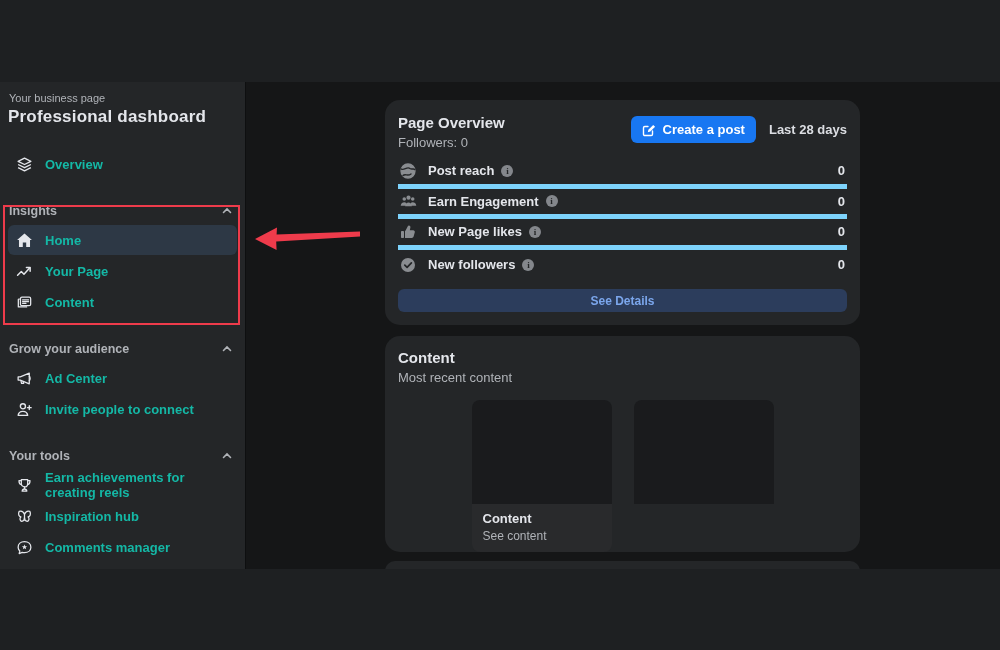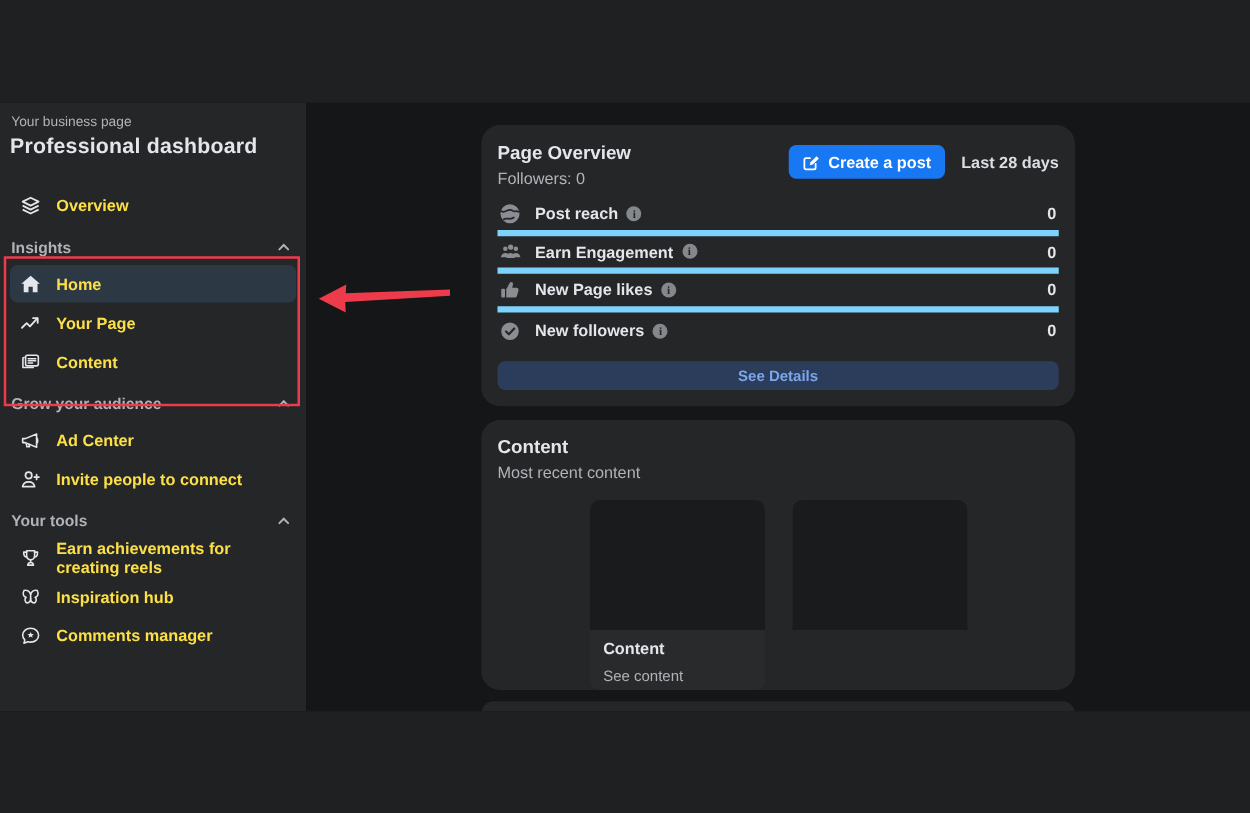--- a/index.html
+++ b/index.html
@@ -7,24 +7,24 @@
   body { font-family:"Liberation Sans","DejaVu Sans",sans-serif; }
   .stage { position:relative; width:1000px; height:650px; background:#1e2022; overflow:hidden; }
 
   
   .app { position:absolute; left:0; top:82px; width:1000px; height:487px; background:#151617; overflow:hidden; }
 
   
   .sidebar { position:absolute; left:0; top:0; width:246px; height:100%; background:#242628; border-right:1px solid #0e0f10; padding:10px 8px 0 8px; }
   .sb-eyebrow { font-size:11px; color:#b0b3b8; padding-left:1px; }
   .sb-title { font-size:17px; font-weight:bold; color:#e4e6eb; margin-top:3px; letter-spacing:.2px; }
-  .sb-row { display:flex; align-items:center; height:30px; border-radius:6px; padding:0 6px; color:#fde047; font-size:13px; font-weight:600; margin:1px 0; cursor:pointer; }
+  .sb-row { display:flex; align-items:center; height:30px; border-radius:6px; padding:0 6px; color:#14b8a6; font-size:13px; font-weight:600; margin:1px 0; cursor:pointer; }
   .sb-row .ic { width:20px; height:20px; display:flex; align-items:center; justify-content:center; margin-right:11px; flex:0 0 auto; }
   .sb-row.active { background:#2d3845; }
-  .sb-section { display:flex; align-items:center; justify-content:space-between; height:26px; margin-top:6px; padding:0 4px 1px 1px; color:#b0b3b8; font-size:12.5px; font-weight:600; }
+  .sb-section { display:flex; align-items:center; justify-content:space-between; height:26px; margin-top:19px; padding:0 4px 1px 1px; color:#b0b3b8; font-size:12.5px; font-weight:600; }
   .sb-first { margin-top:22px; }
   svg { display:block; }
 
   
   .main-col { position:absolute; left:385px; top:0; width:475px; }
   .card { background:#242628; border-radius:15px; }
   .card-1 { position:absolute; top:18px; left:0; width:475px; height:225px; padding:14px 13px 0 13px; }
   .card-2 { position:absolute; top:254px; left:0; width:475px; height:216px; padding:13px 13px 0 13px; }
   .card-3 { position:absolute; top:479px; left:0; width:475px; height:20px; }
 
@@ -42,21 +42,21 @@
   .stat-label { font-size:13px; font-weight:600; color:#e4e6eb; }
   .info-dot { width:12px; height:12px; border-radius:50%; background:#84878c; color:#242628; font-size:9px; font-weight:bold; display:flex; align-items:center; justify-content:center; margin-left:7px; font-family:"Liberation Serif",serif; cursor:pointer; }
   .stat-val { margin-left:auto; font-size:13px; font-weight:600; color:#e4e6eb; padding-right:2px; }
   .see-details { margin-top:9px; height:23px; background:#2c3d5c; border-radius:6px; display:flex; align-items:center; justify-content:center; font-size:12px; font-weight:600; color:#7ba6ec; cursor:pointer; border:none; width:100%; }
 
   .tiles { display:flex; justify-content:center; gap:22px; margin-top:15px; }
   .tile { width:140px; border-radius:8px; overflow:hidden; cursor:pointer; }
   .tile-thumb { height:104px; background:#1a1b1d; }
   .tile-meta { height:48px; background:#292a2c; padding:7px 11px; }
   .tile-title { font-size:13px; font-weight:bold; color:#e4e6eb; }
-  .tile-link { font-size:12px; color:#b0b3b8; margin-top:8px; }
+  .tile-link { font-size:12px; color:#b0b3b8; margin-top:3px; }
 
   
   .anno-box { position:absolute; left:3px; top:205px; width:237px; height:120px; border:2px solid #ee3b4b; pointer-events:none; z-index:5; }
   .anno-arrow { position:absolute; left:252px; top:217px; z-index:5; pointer-events:none; }
 </style>
 </head>
 <body>
 
 <div class="stage">
   <div class="app">

